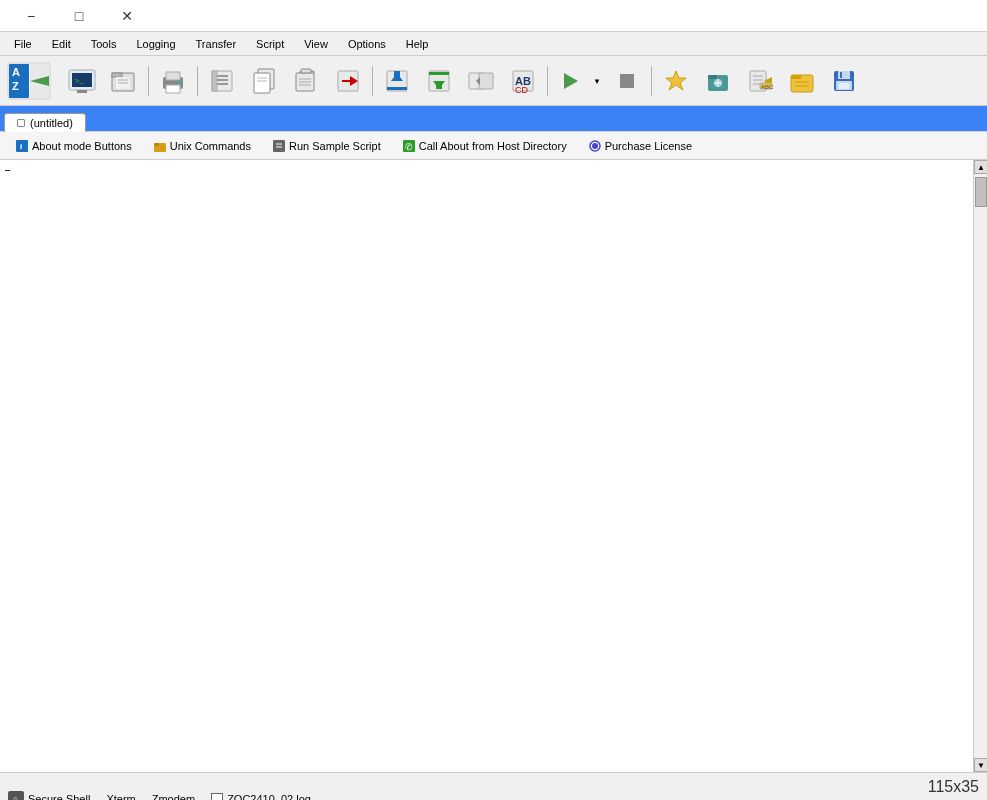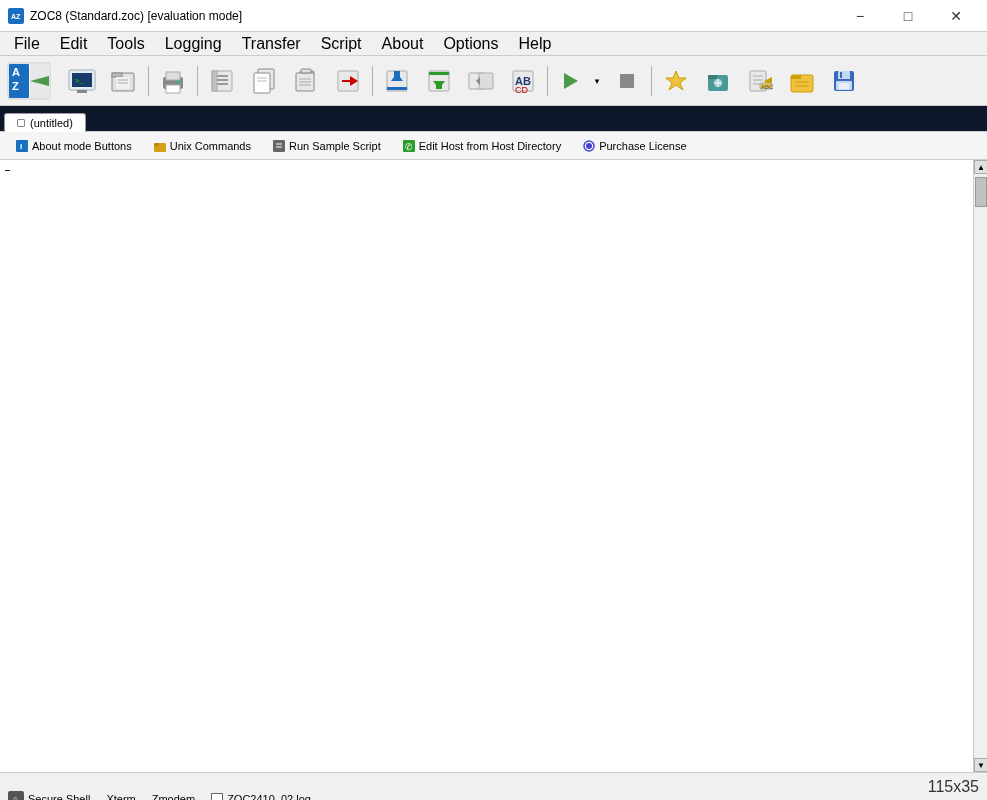--- a/index.html
+++ b/index.html
@@ -66,21 +66,21 @@
       background: #f0f0f0;
       height: 24px;
       display: flex;
       align-items: center;
       padding: 0 4px;
       border-bottom: 1px solid #ccc;
     }
     .menu-item {
       padding: 2px 10px;
       cursor: pointer;
-      font-size: 16px;
+      font-size: 11px;
       color: #000;
     }
 
     
     #toolbar {
       background: #f0f0f0;
       height: 50px;
       display: flex;
       align-items: center;
       padding: 2px 4px;
@@ -101,21 +101,21 @@
     }
     .toolbar-separator {
       width: 1px;
       height: 30px;
       background: #b0b0b0;
       margin: 0 2px;
     }
 
     
     #session-tabs {
-      background: #0f172a;
+      background: #3b82f6;
       height: 26px;
       display: flex;
       align-items: flex-end;
       padding: 0 4px;
       border-bottom: 1px solid #ccc;
     }
     .session-tab {
       background: #d4d4d4;
       border: 1px solid #bbb;
       border-bottom: none;
@@ -245,44 +245,35 @@
       color: #333;
     }
 
     
     svg { display: block; }
   </style>
 </head>
 <body>
 
 <div id="title-bar">
-  <div id="title-text">
-    <div id="title-icon">
-      <svg width="14" height="14" viewBox="0 0 14 14">
-        <rect x="1" y="1" width="12" height="12" fill="#1a6ebf" rx="1"></rect>
-        <text x="2" y="10" fill="white" font-size="7" font-weight="bold" font-family="Arial">AZ</text>
-      </svg>
-    </div>
-    <span>ZOC8 (Standard.zoc) [evaluation mode]</span>
-  </div>
   <div id="window-controls">
     <button class="win-btn">−</button>
     <button class="win-btn">□</button>
     <button class="win-btn close">✕</button>
   </div>
 </div>
 
 <div id="menu-bar">
   <span class="menu-item">File</span>
   <span class="menu-item">Edit</span>
   <span class="menu-item">Tools</span>
   <span class="menu-item">Logging</span>
   <span class="menu-item">Transfer</span>
   <span class="menu-item">Script</span>
-  <span class="menu-item">About</span>
+  <span class="menu-item">View</span>
   <span class="menu-item">Options</span>
   <span class="menu-item">Help</span>
 </div>
 
 <div id="toolbar">
 
   <button class="toolbar-btn" style="width:50px; padding:0;">
     <svg width="44" height="38" viewBox="0 0 44 38">
       <rect x="1" y="1" width="42" height="36" fill="#f8f8f8" stroke="#ccc" rx="2"></rect>
       <rect x="2" y="2" width="20" height="34" fill="#1a6ebf" rx="1"></rect>
@@ -493,21 +484,21 @@
       <line x1="3" y1="7" x2="9" y2="7" stroke="white" stroke-width="1"></line>
     </svg>
     <span>Run Sample Script</span>
   </button>
 
   <button class="bar-btn">
     <svg width="12" height="12" viewBox="0 0 12 12">
       <rect width="12" height="12" fill="#2a9d2a" rx="1"></rect>
       <text x="2" y="10" fill="white" font-size="9" font-family="Arial">✆</text>
     </svg>
-    <span>Edit Host from Host Directory</span>
+    <span>Call About from Host Directory</span>
   </button>
 
   <button class="bar-btn">
     <svg width="12" height="12" viewBox="0 0 12 12">
       <circle cx="6" cy="6" r="5" fill="white" stroke="#4444cc" stroke-width="1.5"></circle>
       <circle cx="6" cy="6" r="3" fill="#4444cc"></circle>
     </svg>
     <span>Purchase License</span>
   </button>
 </div>

